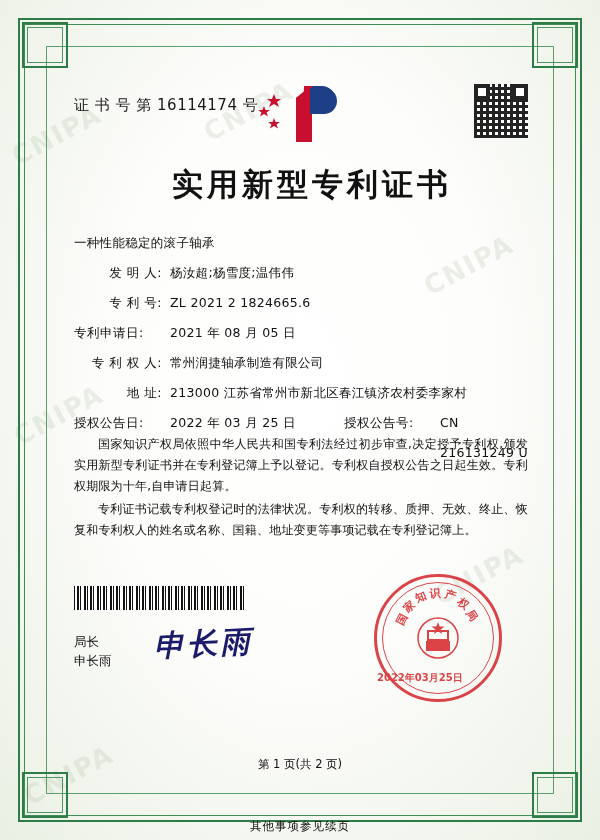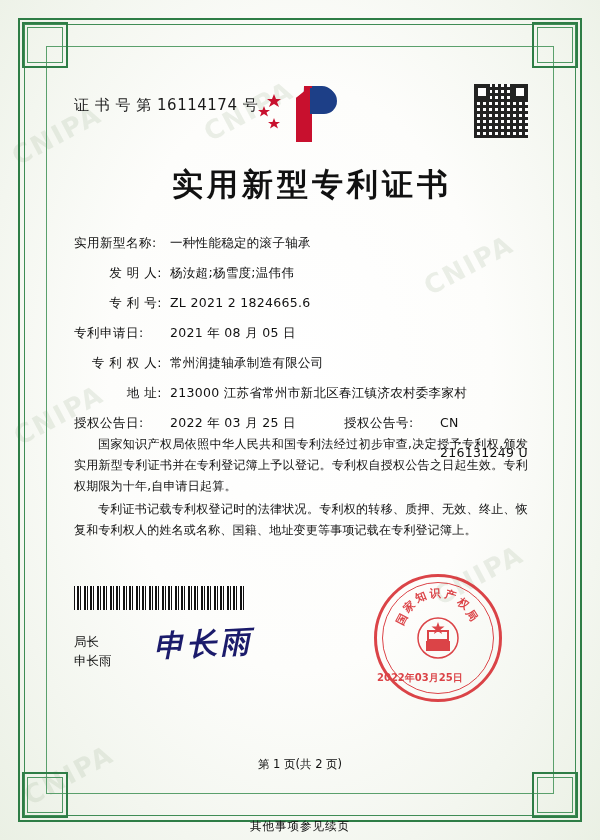--- a/index.html
+++ b/index.html
@@ -232,21 +232,20 @@
         <path d="M44 18 L58 8 L58 62 L44 62 Z" fill="#c8102e"></path>
         <path d="M58 8 L72 8 A13 13 0 0 1 72 34 L58 34 Z" fill="#1d3f87"></path>
       </svg>
     </div>
 
     <div class="title">实用新型专利证书</div>
 
     <div class="fields">
 
       <div class="field">
-        <div class="f-label">实用新型名称:</div>
         <div class="f-value">一种性能稳定的滚子轴承</div>
       </div>
 
       <div class="field">
         <div class="f-label spread">
           <span>发 明 人</span>
           <span>:</span>
         </div>
         <div class="f-value">杨汝超;杨雪度;温伟伟</div>
       </div>

